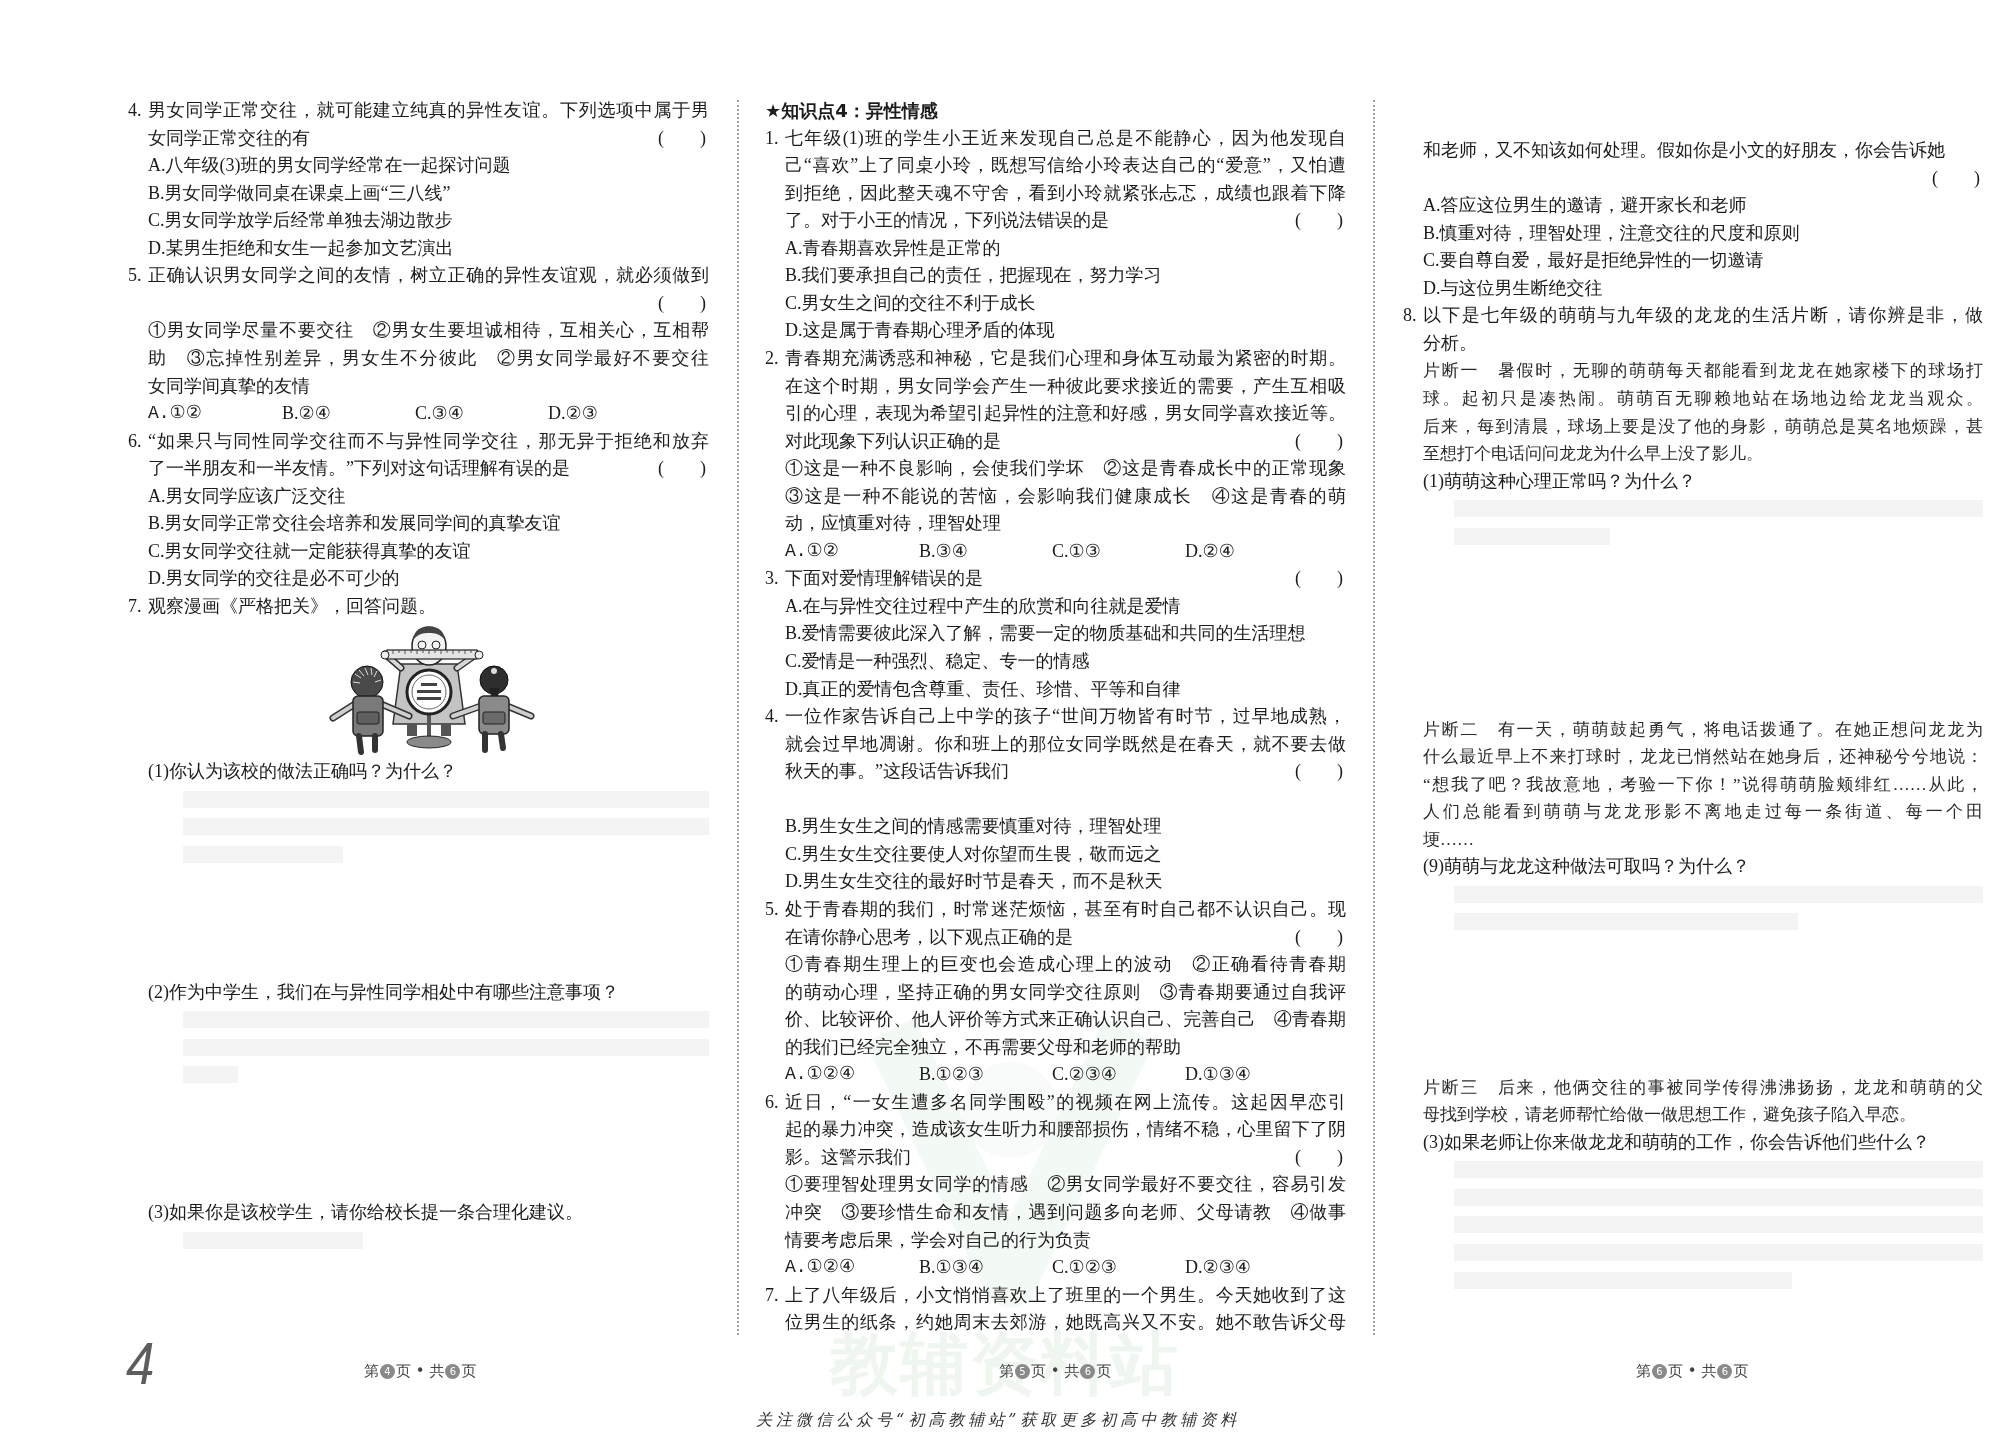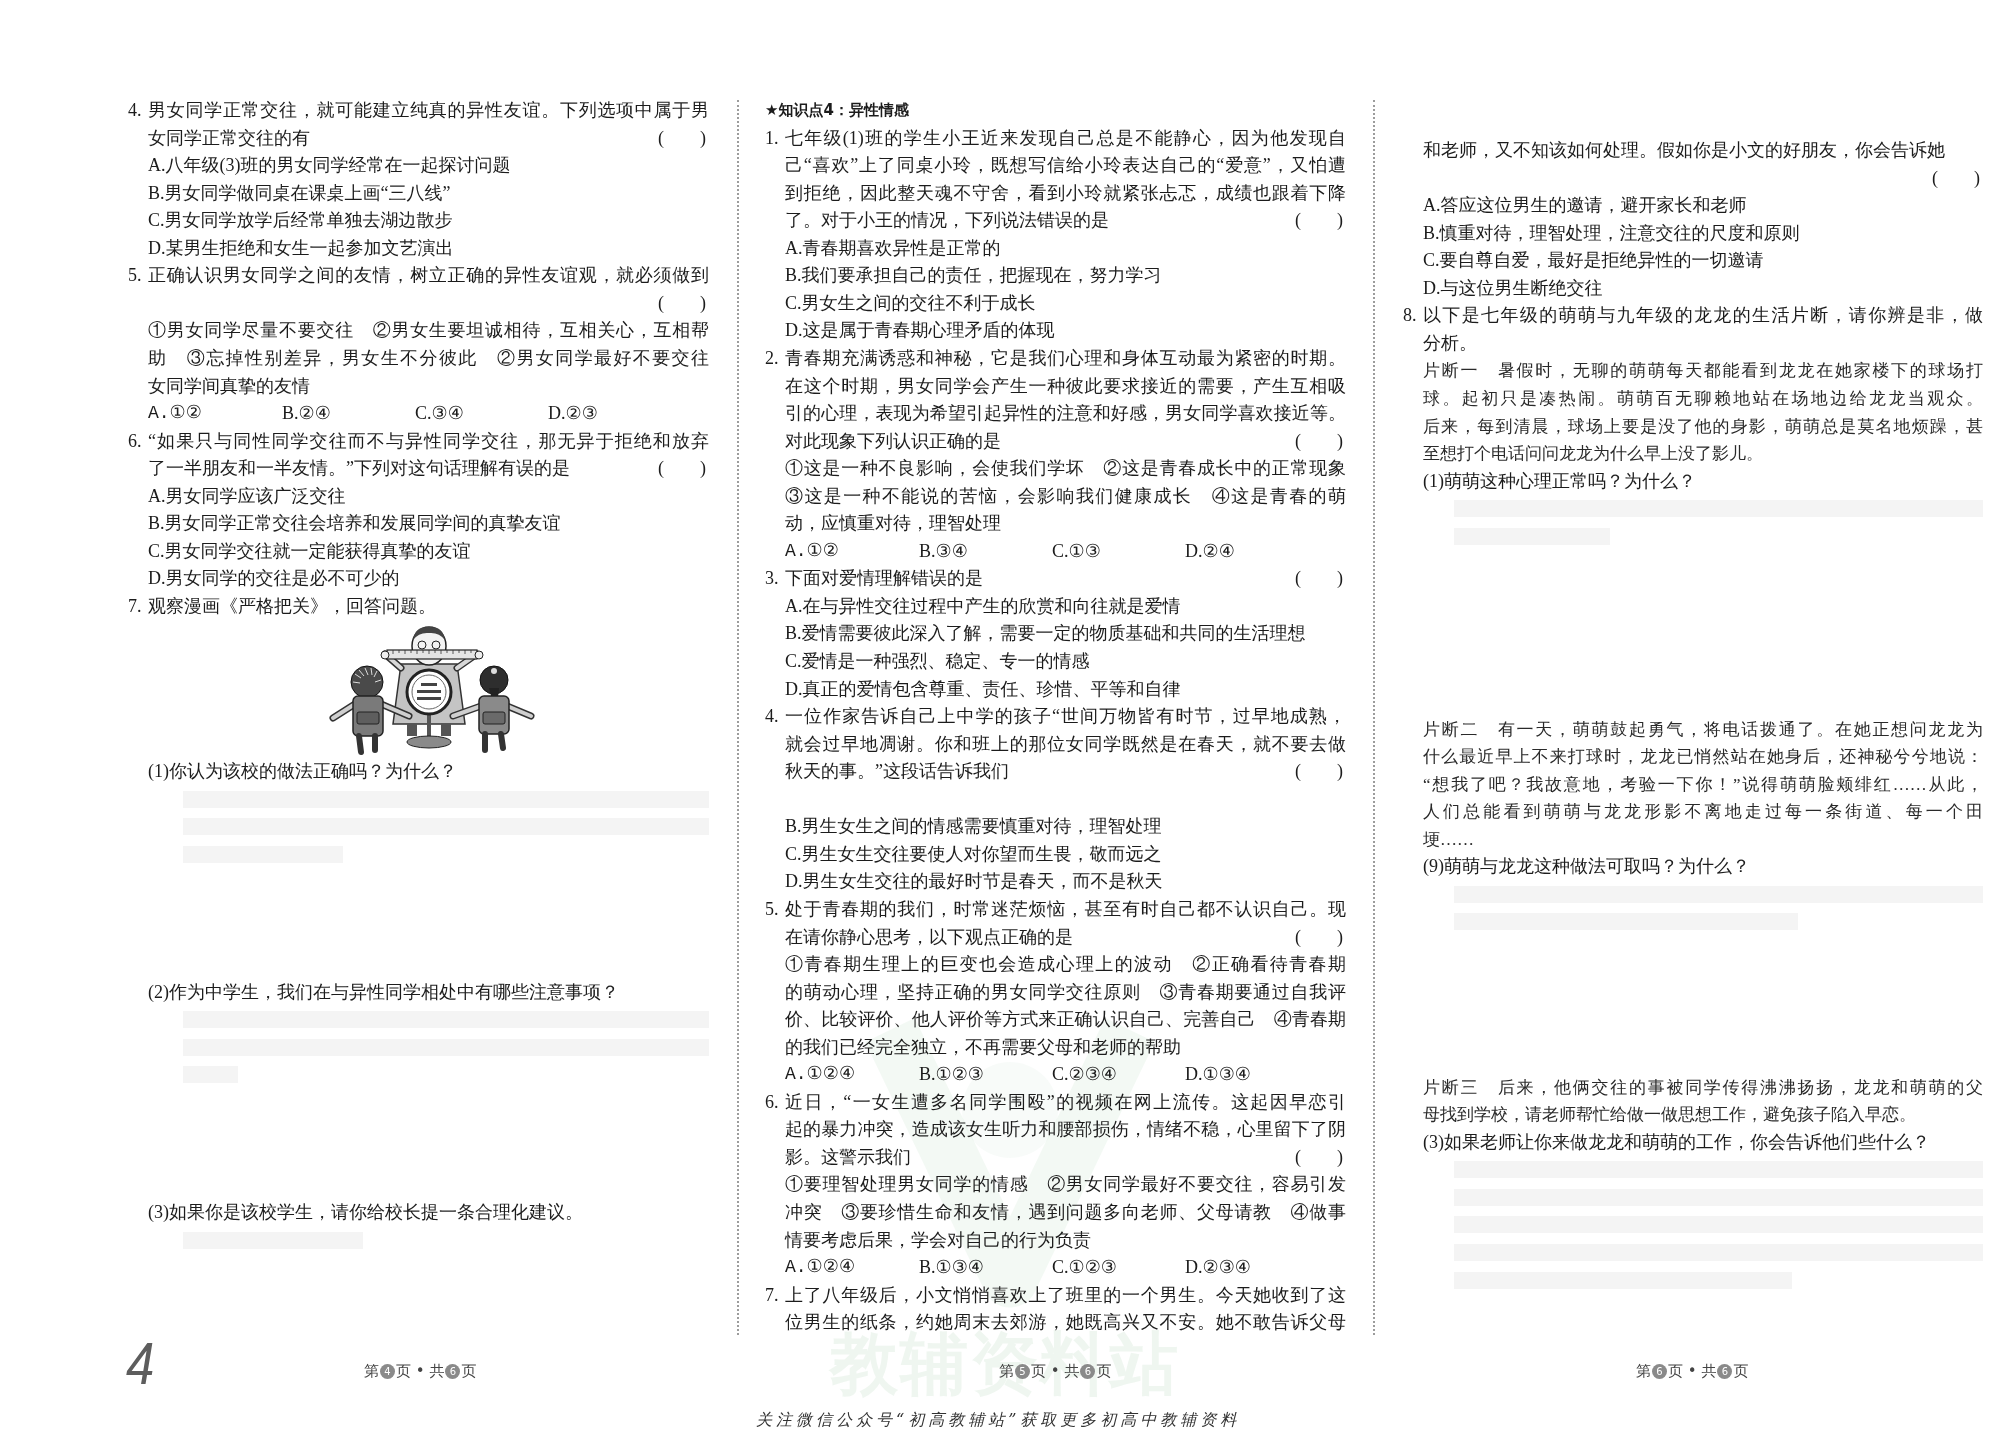--- a/index.html
+++ b/index.html
@@ -11,21 +11,21 @@
   #col-right{left:1403px;width:580px;margin-top:40px;}
   .ln{position:absolute;left:0;right:0;height:27.55px;line-height:27.55px;
       top:calc(var(--i) * 27.55px);white-space:nowrap;font-size:18px;}
   .ind{padding-left:20px;}
   .full{text-align:justify;text-align-last:justify;}
   .num{position:absolute;left:0;top:0;}
   .bk{position:absolute;right:3px;top:0;}
   .ch{position:absolute;top:0;}
   .c0{left:20px;font-family:Liberation Mono, monospace;} .c1{left:154px;} .c2{left:287px;} .c3{left:420px;}
   .fa{position:absolute;top:5px;height:17px;background:#f4f4f4;}
-  .ttl{font-family:"DejaVu Sans",sans-serif;font-weight:bold;font-size:15px;}
+  .ttl{font-family:"DejaVu Sans",sans-serif;font-weight:bold;font-size:18px;}
   .kai{font-size:17px;color:#2a2a2a;}
   .divider{position:absolute;top:100px;height:1235px;width:0;border-left:2px dotted #9c9c9c;}
   .footer{position:absolute;top:1361px;height:20px;line-height:20px;font-size:15px;color:#444;
           font-family:"DejaVu Sans",sans-serif;white-space:nowrap;}
   .circ{display:inline-block;width:15px;height:15px;line-height:15px;border-radius:50%;background:#8a8a8a;
         color:#fff;font-size:10px;text-align:center;vertical-align:1px;margin:0 1px;}
   #big-page-num{position:absolute;left:126px;top:1334px;font-size:60px;line-height:60px;font-style:italic;
         font-family:"Liberation Sans",sans-serif;color:#5d5d5d;transform:scaleX(0.85);transform-origin:left top;}
   #bottom-notice{position:absolute;left:756px;top:1408px;font-size:16px;line-height:24px;letter-spacing:4px;
         color:#333;white-space:nowrap;font-family:"DejaVu Serif",serif;font-style:italic;}

